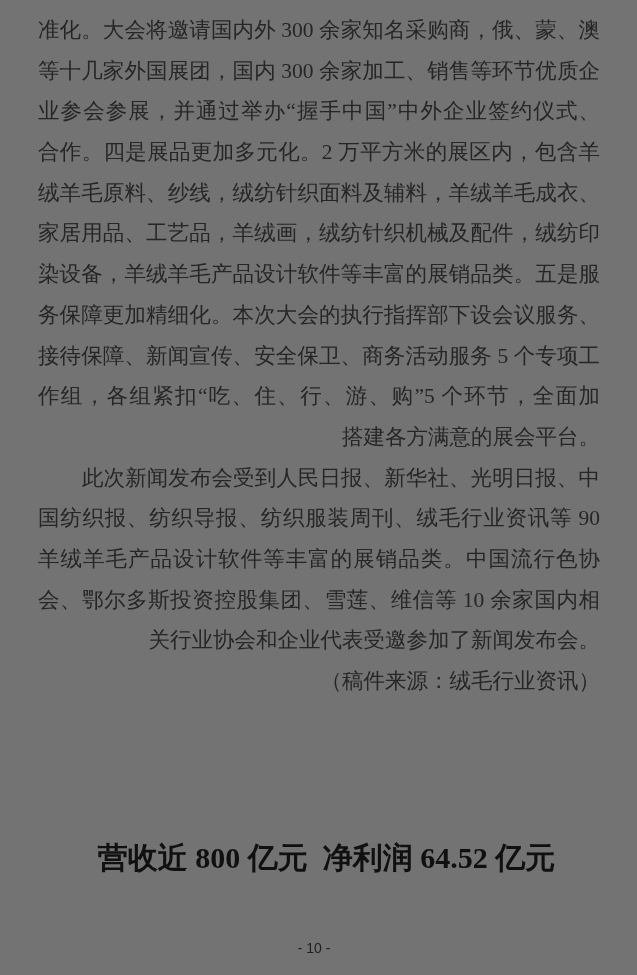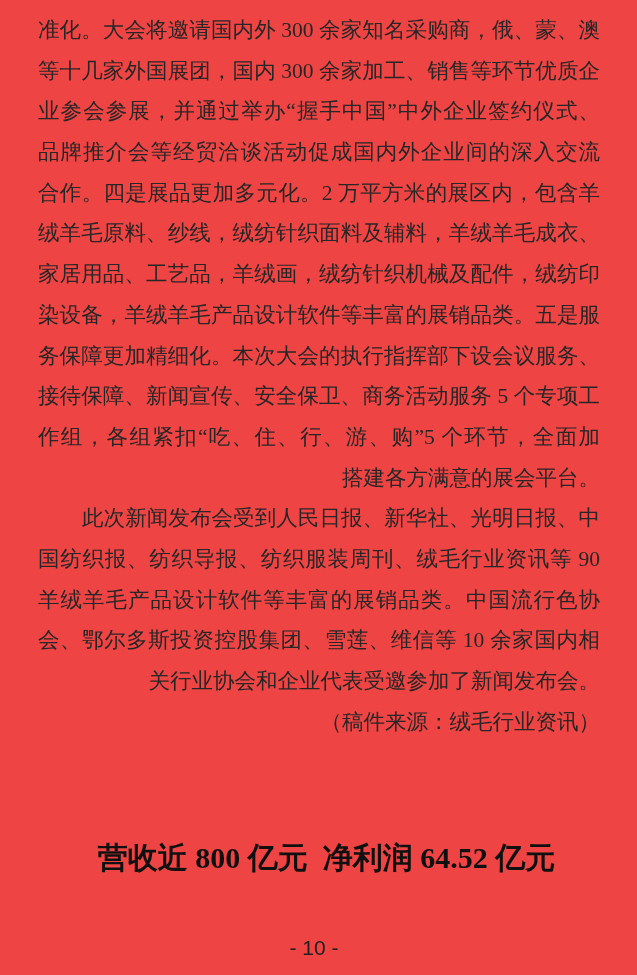--- a/index.html
+++ b/index.html
@@ -4,21 +4,21 @@
 <style>
   html, body {
     margin: 0;
     padding: 0;
     background: #ffffff;
   }
   .page {
     position: relative;
     width: 637px;
     height: 975px;
-    background: #ef4444;
+    background: #737373;
     overflow: hidden;
     font-family: "Liberation Serif", "DejaVu Serif", serif;
   }
   .body-text {
     position: absolute;
     top: 10px;
     left: 38px;
     width: 562px;
     color: #262626;
   }
@@ -56,35 +56,34 @@
     color: #101010;
     white-space: pre;
     font-family: "Liberation Serif", "DejaVu Serif", serif;
   }
   .page-number {
     position: absolute;
     top: 938px;
     left: 0;
     width: 628px;
     text-align: center;
-    font-size: 21px;
+    font-size: 14px;
     line-height: 20px;
     color: #1f1f1f;
     font-family: "Liberation Sans", "DejaVu Sans", sans-serif;
   }
 </style>
 </head>
 <body>
 
 <div class="page">
   <div class="body-text">
       <div class="line justify">准化。大会将邀请国内外 300 余家知名采购商，俄、蒙、澳</div>
       <div class="line justify">等十几家外国展团，国内 300 余家加工、销售等环节优质企</div>
       <div class="line justify">业参会参展，并通过举办“握手中国”中外企业签约仪式、</div>
-      <div class="line justify">品牌推介会等经贸洽谈活动促成国内外企业间的深入交流</div>
       <div class="line justify">合作。四是展品更加多元化。2 万平方米的展区内，包含羊</div>
       <div class="line justify">绒羊毛原料、纱线，绒纺针织面料及辅料，羊绒羊毛成衣、</div>
       <div class="line justify">家居用品、工艺品，羊绒画，绒纺针织机械及配件，绒纺印</div>
       <div class="line justify">染设备，羊绒羊毛产品设计软件等丰富的展销品类。五是服</div>
       <div class="line justify">务保障更加精细化。本次大会的执行指挥部下设会议服务、</div>
       <div class="line justify">接待保障、新闻宣传、安全保卫、商务活动服务 5 个专项工</div>
       <div class="line justify">作组，各组紧扣“吃、住、行、游、购”5 个环节，全面加</div>
       <div class="line left">搭建各方满意的展会平台。</div>
       <div class="line justify indent">此次新闻发布会受到人民日报、新华社、光明日报、中</div>
       <div class="line justify">国纺织报、纺织导报、纺织服装周刊、绒毛行业资讯等 90</div>

